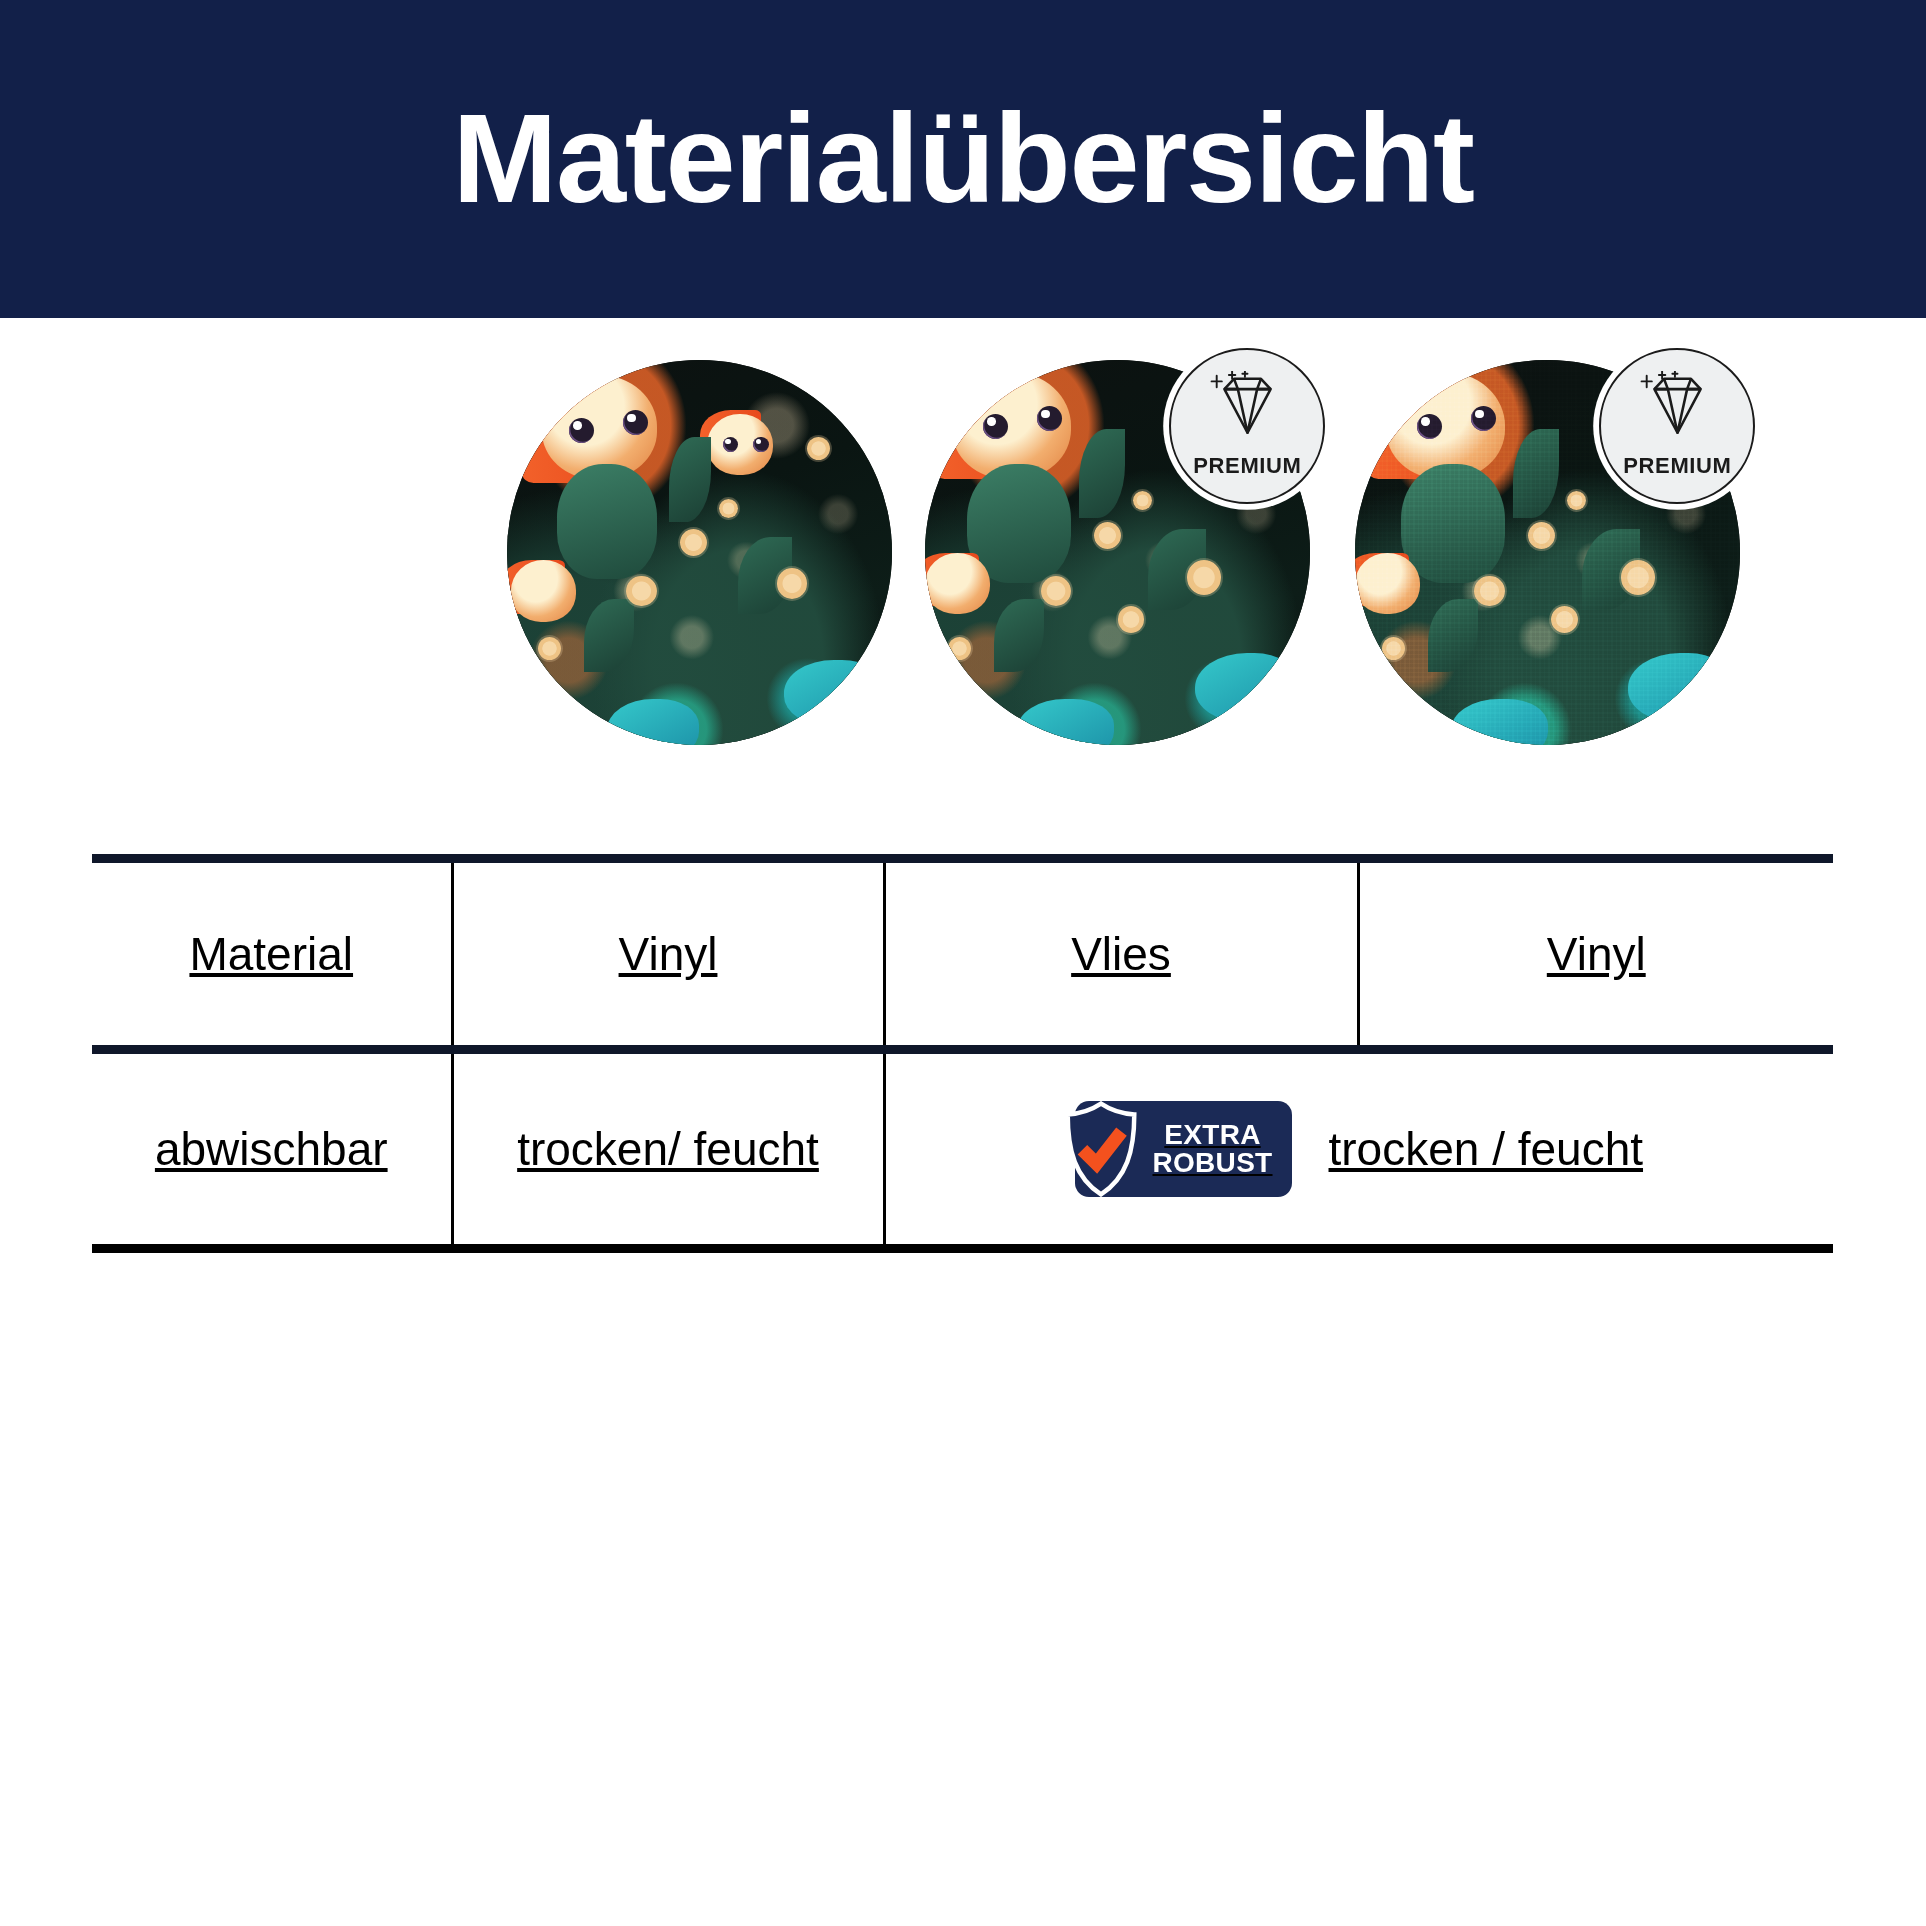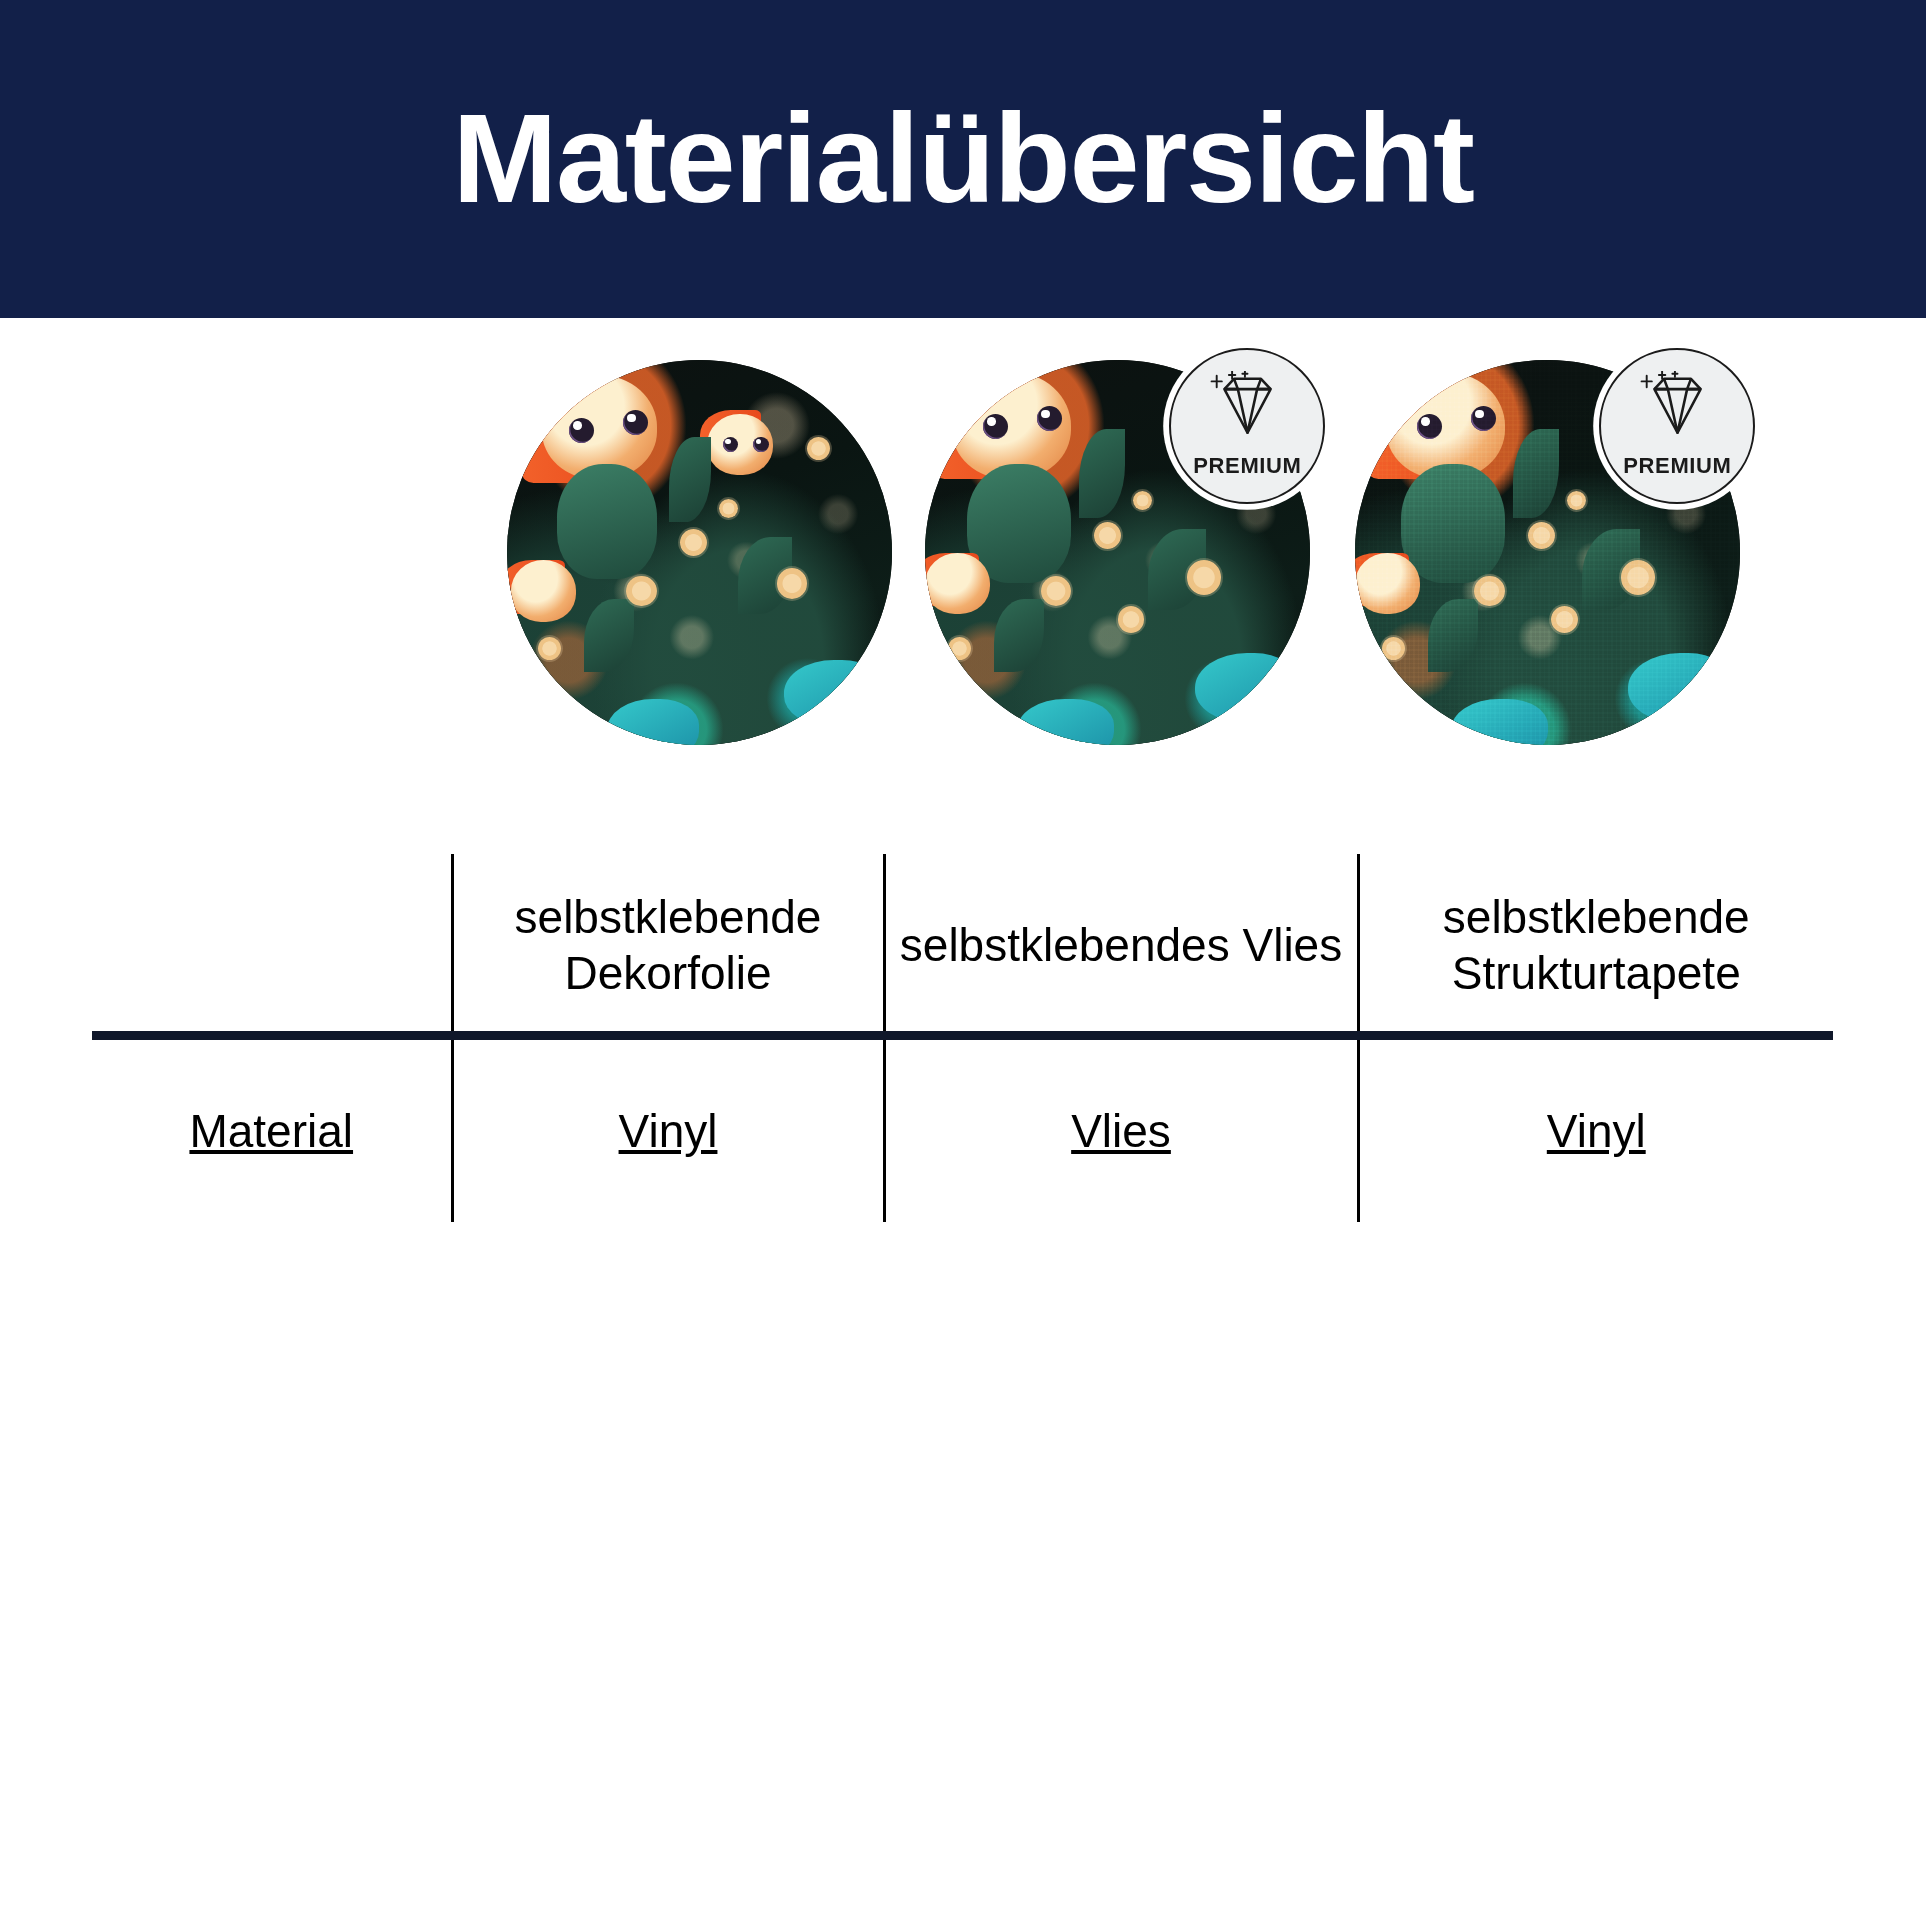--- a/index.html
+++ b/index.html
@@ -410,32 +410,47 @@
 
 <div id="comparison-table">
   <table class="spec-table">
     <colgroup>
       <col class="c-label">
         <col class="c-1">
         <col class="c-2">
         <col class="c-3">
     </colgroup>
     <tbody>
-      <tr class="header-row">
-        <td></td>
-        <td class="vcol">selbstklebende Dekorfolie</td>
-        <td class="vcol">selbstklebendes Vlies</td>
-        <td class="vcol">selbstklebende Strukturtapete</td>
-      </tr>
 
       <tr class="data-row rule-top">
         <td class="rowlabel">Material</td>
         <td class="vcol">Vinyl</td>
         <td class="vcol">Vlies</td>
         <td class="vcol">Vinyl</td>
       </tr>
 
 
 
+      <tr class="tall-row rule-top rule-bottom">
+        <td class="rowlabel">abwischbar</td>
+        <td class="vcol">trocken/ feucht</td>
+        <td class="vcol merged-wipe" colspan="2">
+          <div class="wipe-inner">
+            <span class="robust-badge">
+              <span class="shield">
+                <svg viewBox="0 0 124 150" width="80" height="96" aria-hidden="true">
+                  <path d="M62 4 C44 16 24 20 10 21 C10 78 22 120 62 146 C102 120 114 78 114 21 C100 20 80 16 62 4 Z" fill="#1b2a56" stroke="#ffffff" stroke-width="7"></path>
+                  <path d="M33 76 L55 98 L94 48" fill="none" stroke="#f4511e" stroke-width="21" stroke-linecap="butt" stroke-linejoin="miter"></path>
+                </svg>
+              </span>
+              <span class="robust-lines">
+                <span>EXTRA</span>
+                <span>ROBUST</span>
+              </span>
+            </span>
+            <span>trocken / feucht</span>
+          </div>
+        </td>
+      </tr>
     </tbody>
   </table>
 </div>
 
 
 </body></html>

